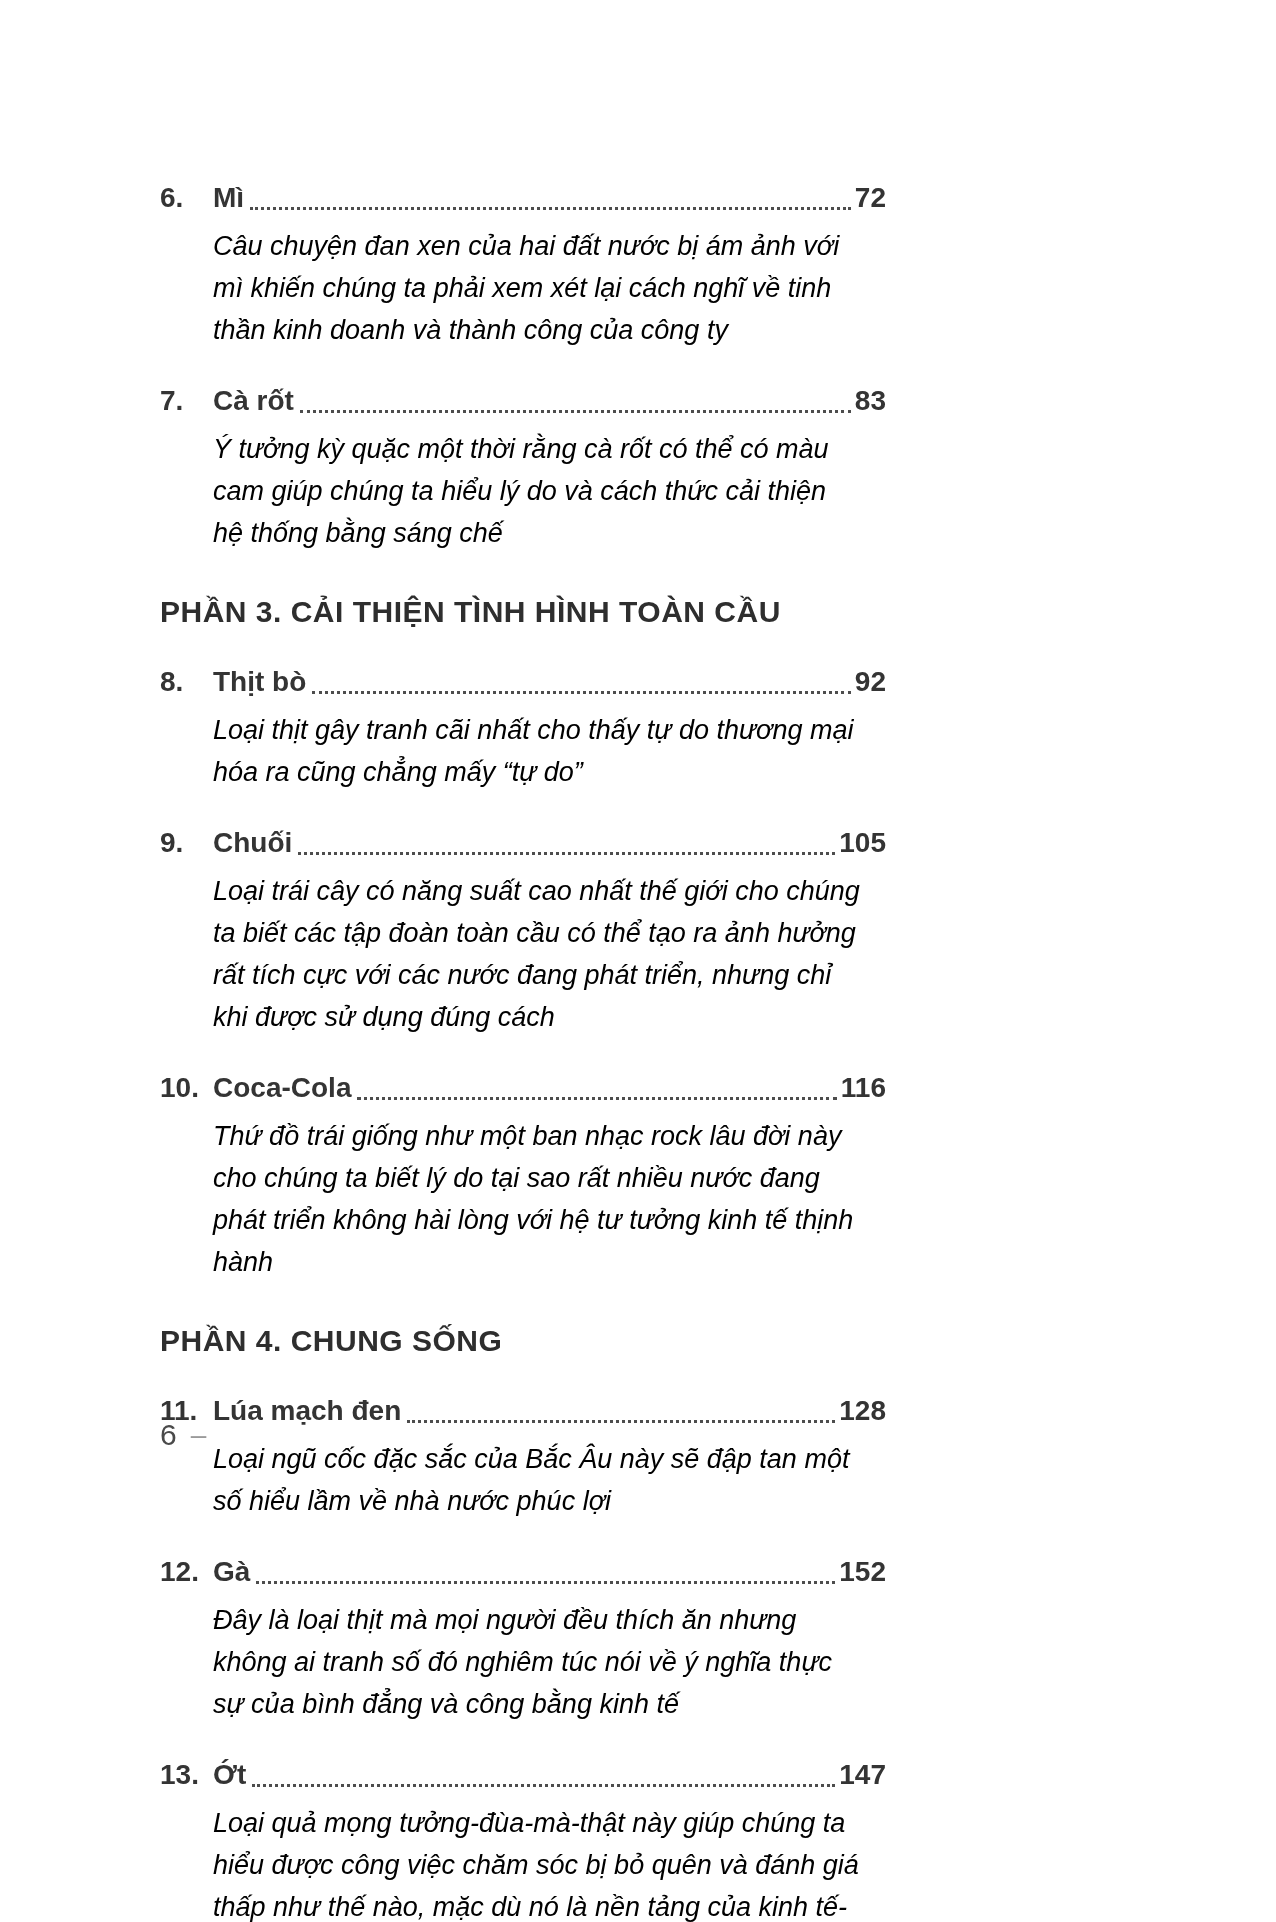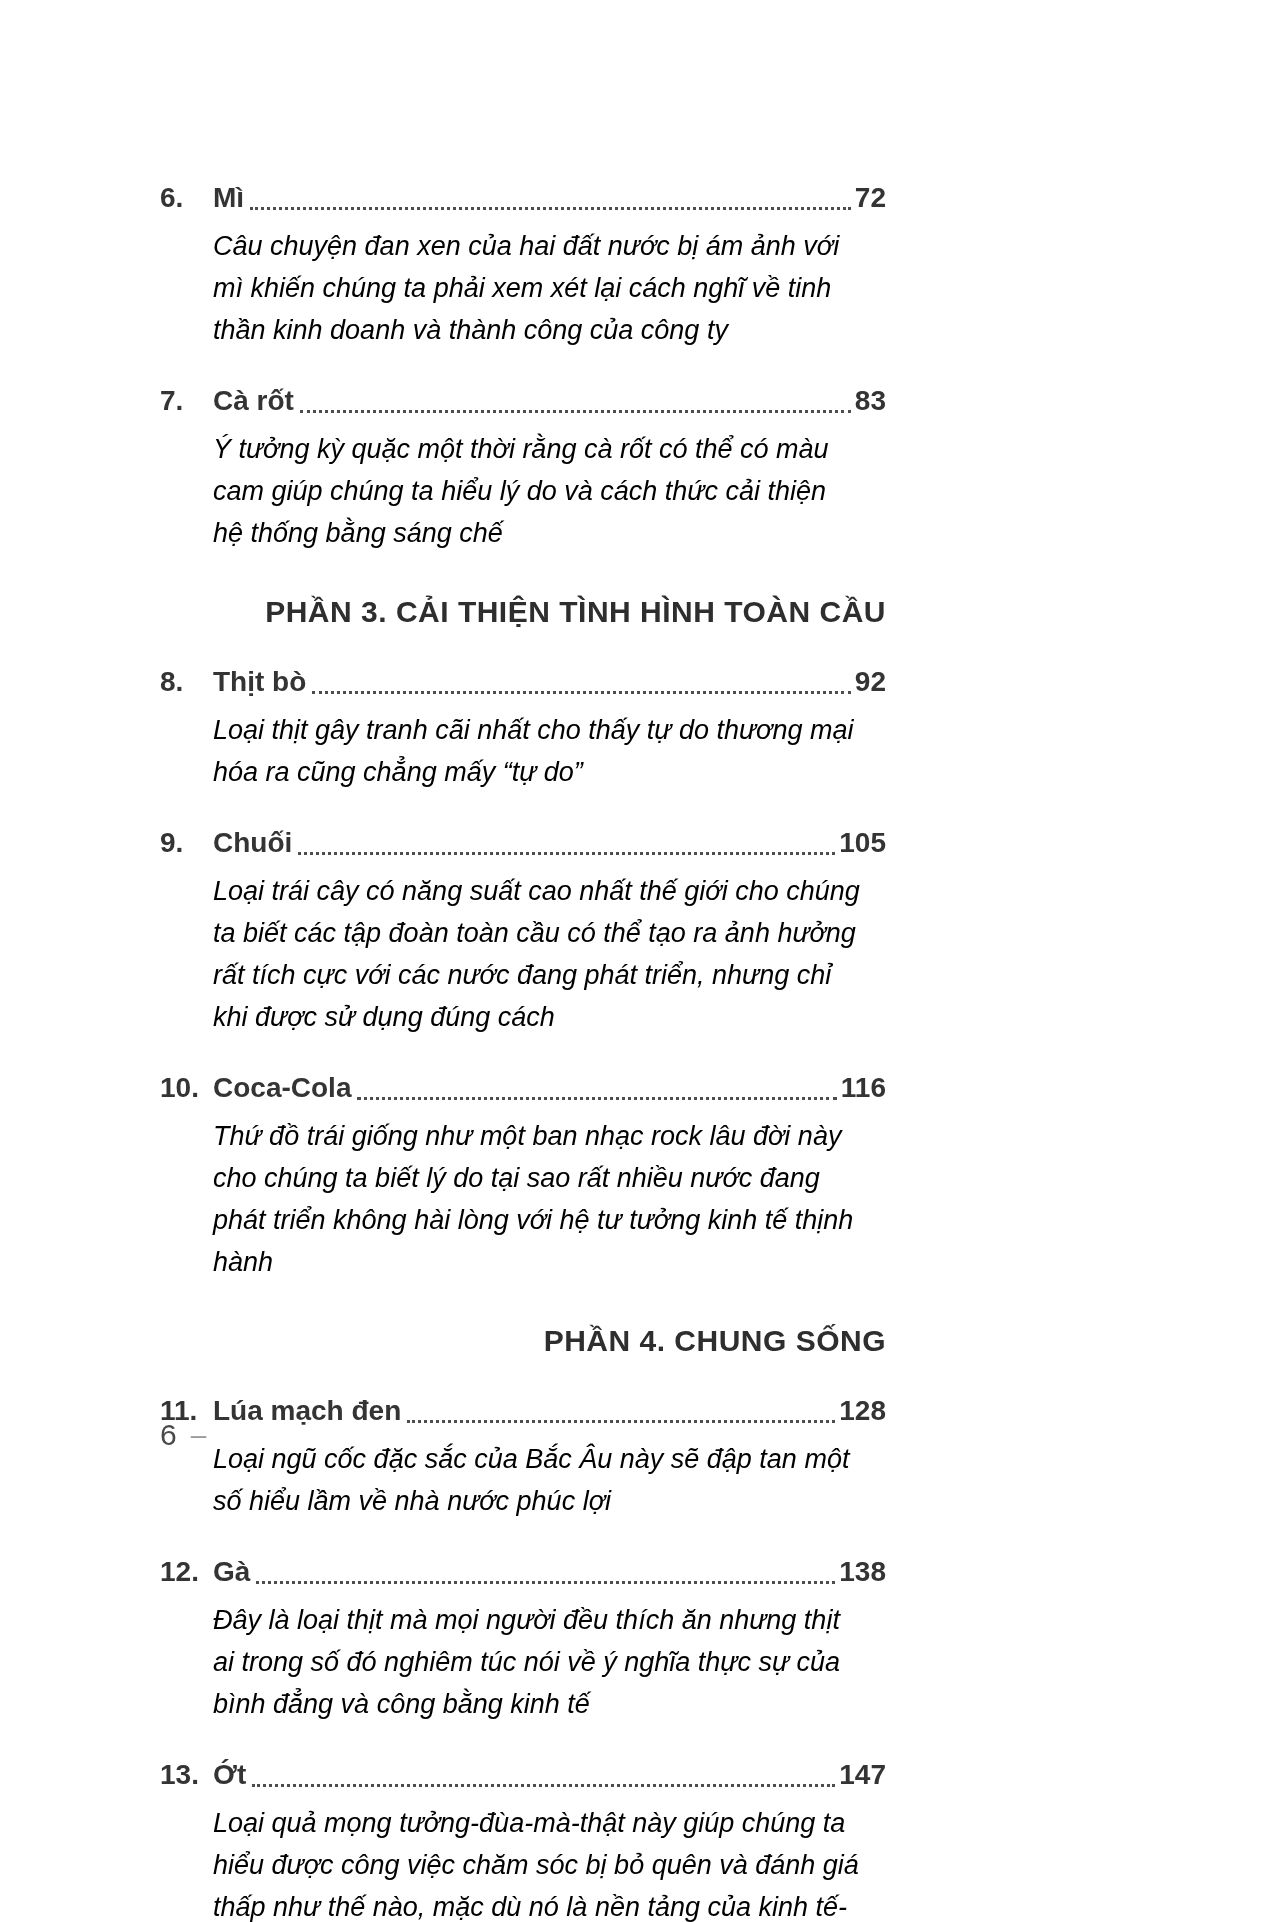--- a/index.html
+++ b/index.html
@@ -62,21 +62,21 @@
   .entry-desc {
     margin-left: 53px;
     margin-top: 7px;
     width: 648px;
     font-style: italic;
     font-size: 27px;
     line-height: 42px;
     color: #000000;
   }
   .toc-section {
-    text-align: right;
+    text-align: left;
     font-weight: bold;
     font-size: 30px;
     line-height: 36px;
     color: #2e2e2e;
     margin: 40px 0 32px 0;
     letter-spacing: 0.5px;
   }
   .footer {
     position: absolute;
     left: 160px;
@@ -151,23 +151,23 @@
           <span class="leader"></span>
           <span class="pageno">128</span>
         </div>
         <div class="entry-desc">Loại ngũ cốc đặc sắc của Bắc Âu này sẽ đập tan một số hiểu lầm về nhà nước phúc lợi</div>
       </div>
       <div class="toc-entry">
         <div class="entry-head">
           <span class="num">12.</span>
           <span class="title">Gà</span>
           <span class="leader"></span>
-          <span class="pageno">138</span>
+          <span class="pageno">152</span>
         </div>
-        <div class="entry-desc">Đây là loại thịt mà mọi người đều thích ăn nhưng thịt ai trong số đó nghiêm túc nói về ý nghĩa thực sự của bình đẳng và công bằng kinh tế</div>
+        <div class="entry-desc">Đây là loại thịt mà mọi người đều thích ăn nhưng không ai tranh số đó nghiêm túc nói về ý nghĩa thực sự của bình đẳng và công bằng kinh tế</div>
       </div>
       <div class="toc-entry">
         <div class="entry-head">
           <span class="num">13.</span>
           <span class="title">Ớt</span>
           <span class="leader"></span>
           <span class="pageno">147</span>
         </div>
         <div class="entry-desc">Loại quả mọng tưởng-đùa-mà-thật này giúp chúng ta hiểu được công việc chăm sóc bị bỏ quên và đánh giá thấp như thế nào, mặc dù nó là nền tảng của kinh tế-xã hội con người</div>
       </div>

